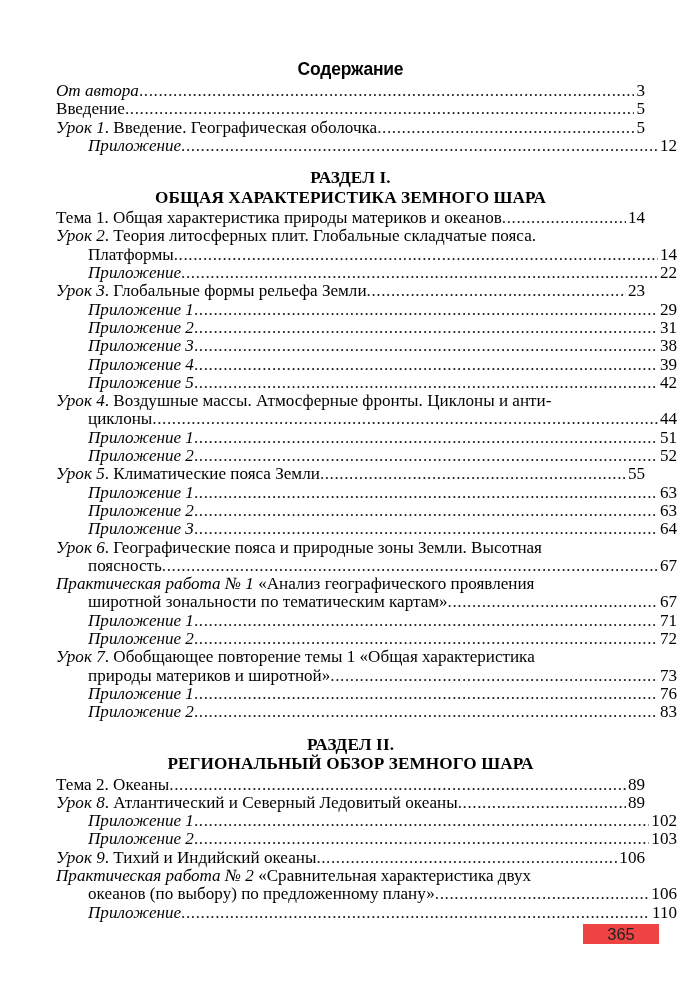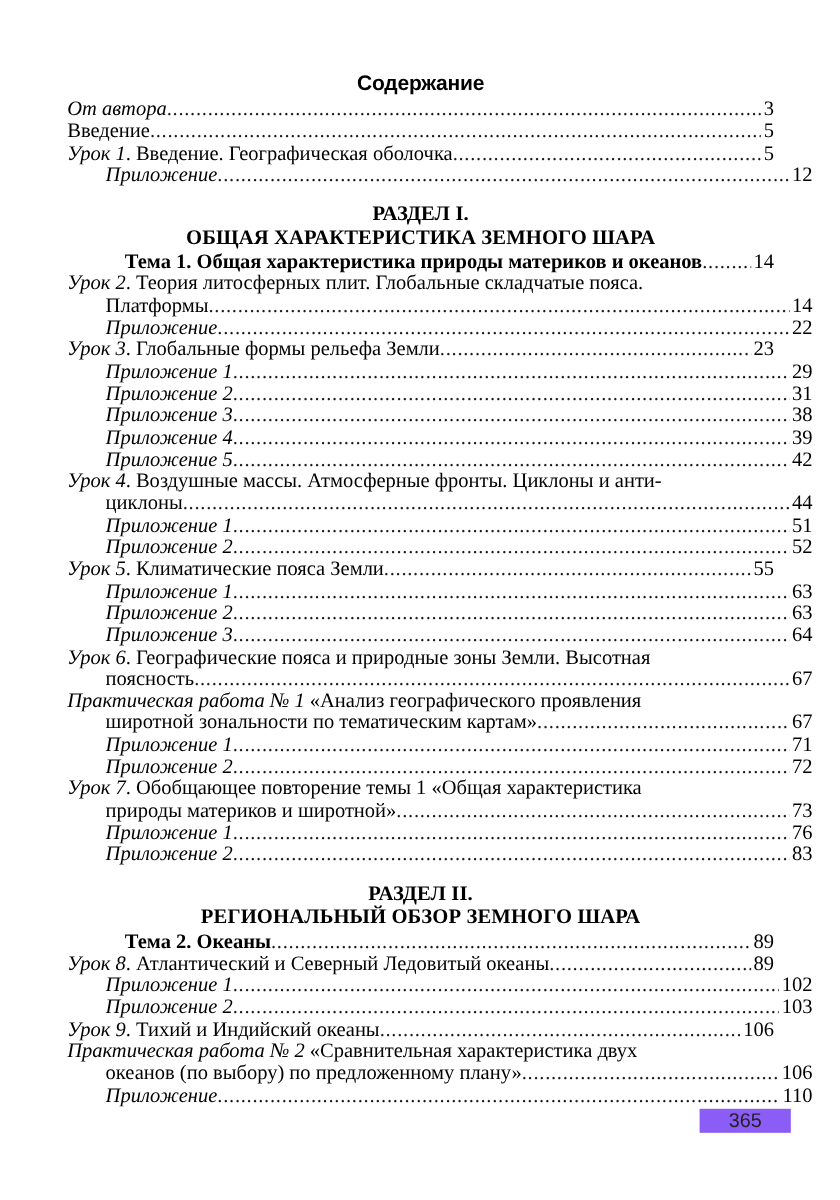--- a/index.html
+++ b/index.html
@@ -97,31 +97,31 @@
 
   
   .toc-row.nolead .leader::after { content: ""; }
 
   
   .lvl0 { padding-left: 0px; }
   .lvl1 { padding-left: 32px; }
 
   
   .it   { font-style: italic; }
-  .bd   { font-weight: bold; margin-left: 48px; }
+  .bd   { font-weight: normal; }
   .rm   { font-style: normal; }
 
   
   .footer-pageno {
     position: absolute;
     left: 583px;
     top: 924px;
     width: 76px;
     height: 20px;
-    background: #8b5cf6;
+    background: #ef4444;
     font-family: "Liberation Sans", "DejaVu Sans", sans-serif;
     font-size: 16.5px;
     color: #222222;
     display: flex;
     align-items: center;
     justify-content: center;
   }
 </style>
 </head>
 <body>

